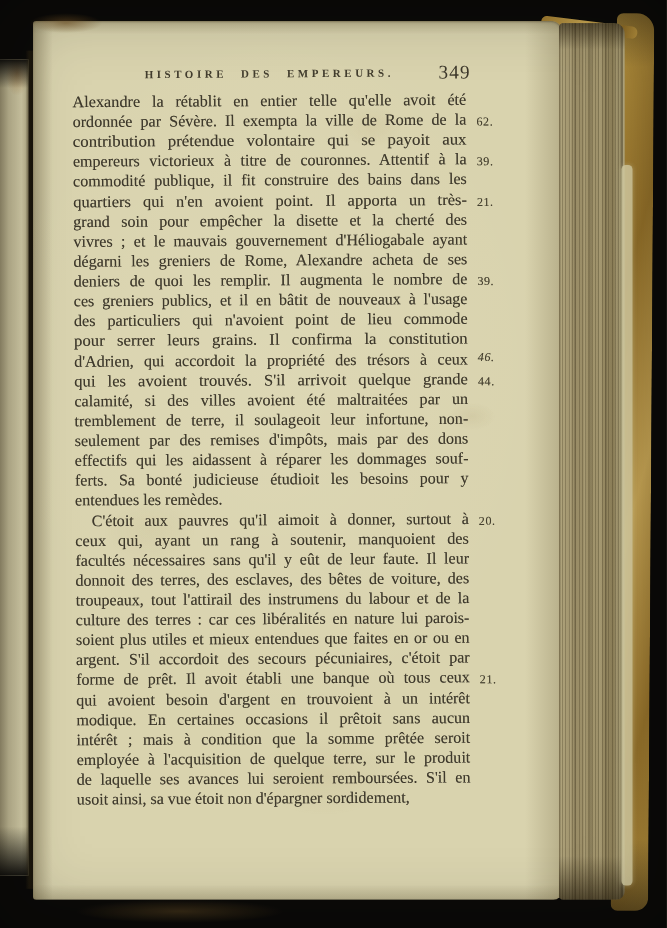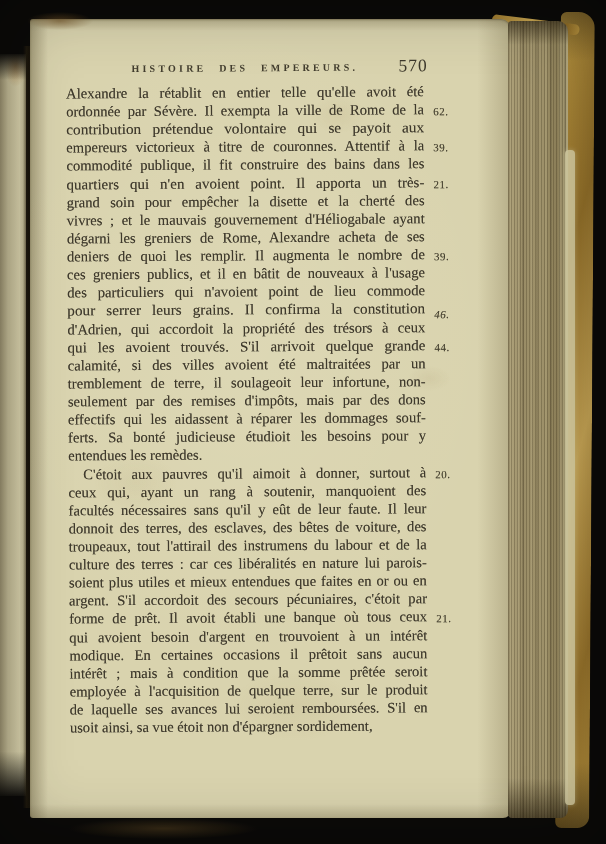--- a/index.html
+++ b/index.html
@@ -120,21 +120,21 @@
   <div class="page">
     <div class="stains"></div>
   </div>
   <div class="fore-edge"></div>
   <div class="endpaper-strip"></div>
   <div class="spine-tip"></div>
   <div class="bottom-smudge"></div>
 
   <div class="content">
     <div class="rtitle">HISTOIRE DES EMPEREURS.</div>
-    <div class="pnum">570</div>
+    <div class="pnum">349</div>
     <div class="text-block">
         <div class="bodyline" style="top: 0px;"><span class="ltxt" style="word-spacing: 7px; transform: scaleX(1.0098);">Alexandre la rétablit en entier telle qu'elle avoit été</span></div>
         <div class="bodyline" style="top: 18.12px;"><span class="ltxt" style="word-spacing: 3.7364px; transform: scaleX(1);">ordonnée par Sévère. Il exempta la ville de Rome de la</span></div>
         <div class="bodyline" style="top: 36.24px;"><span class="ltxt" style="word-spacing: 7px; transform: scaleX(1.0517);">contribution prétendue volontaire qui se payoit aux</span></div>
         <div class="bodyline" style="top: 54.36px;"><span class="ltxt" style="word-spacing: 4.97323px; transform: scaleX(1);">empereurs victorieux à titre de couronnes. Attentif à la</span></div>
         <div class="bodyline" style="top: 72.48px;"><span class="ltxt" style="word-spacing: 4.45957px; transform: scaleX(1);">commodité publique, il fit construire des bains dans les</span></div>
         <div class="bodyline" style="top: 90.6px;"><span class="ltxt" style="word-spacing: 7px; transform: scaleX(1.0272);">quartiers qui n'en avoient point. Il apporta un très-</span></div>
         <div class="bodyline" style="top: 108.72px;"><span class="ltxt" style="word-spacing: 6.58207px; transform: scaleX(1);">grand soin pour empêcher la disette et la cherté des</span></div>
         <div class="bodyline" style="top: 126.84px;"><span class="ltxt" style="word-spacing: 3.9181px; transform: scaleX(1);">vivres ; et le mauvais gouvernement d'Héliogabale ayant</span></div>
         <div class="bodyline" style="top: 144.96px;"><span class="ltxt" style="word-spacing: 5.07479px; transform: scaleX(1);">dégarni les greniers de Rome, Alexandre acheta de ses</span></div>
@@ -164,21 +164,21 @@
         <div class="bodyline" style="top: 579.84px;"><span class="ltxt" style="word-spacing: 5.85812px; transform: scaleX(1);">intérêt ; mais à condition que la somme prêtée seroit</span></div>
         <div class="bodyline" style="top: 597.96px;"><span class="ltxt" style="word-spacing: 4.23692px; transform: scaleX(1);">employée à l'acquisition de quelque terre, sur le produit</span></div>
         <div class="bodyline" style="top: 616.08px;"><span class="ltxt" style="word-spacing: 4.13535px; transform: scaleX(1);">de laquelle ses avances lui seroient remboursées. S'il en</span></div>
         <div class="bodyline end" style="top: 634.2px;"><span class="ltxt">usoit ainsi, sa vue étoit non d'épargner sordidement,</span></div>
       </div>
     <div class="margin-notes">
         <div class="mnote" style="top: 23.12px;">62.</div>
         <div class="mnote" style="top: 59.36px;">39.</div>
         <div class="mnote" style="top: 95.6px;">21.</div>
         <div class="mnote" style="top: 168.08px;">39.</div>
-        <div class="mnote" style="top: 226px; font-style: italic;">46.</div>
+        <div class="mnote" style="top: 237px; font-style: italic;">46.</div>
         <div class="mnote" style="top: 258.68px;">44.</div>
         <div class="mnote" style="top: 385.52px;">20.</div>
         <div class="mnote" style="top: 530.48px;">21.</div>
       </div>
   </div>
 
   <div class="vignette"></div>
 </div>
 
 </body></html>

